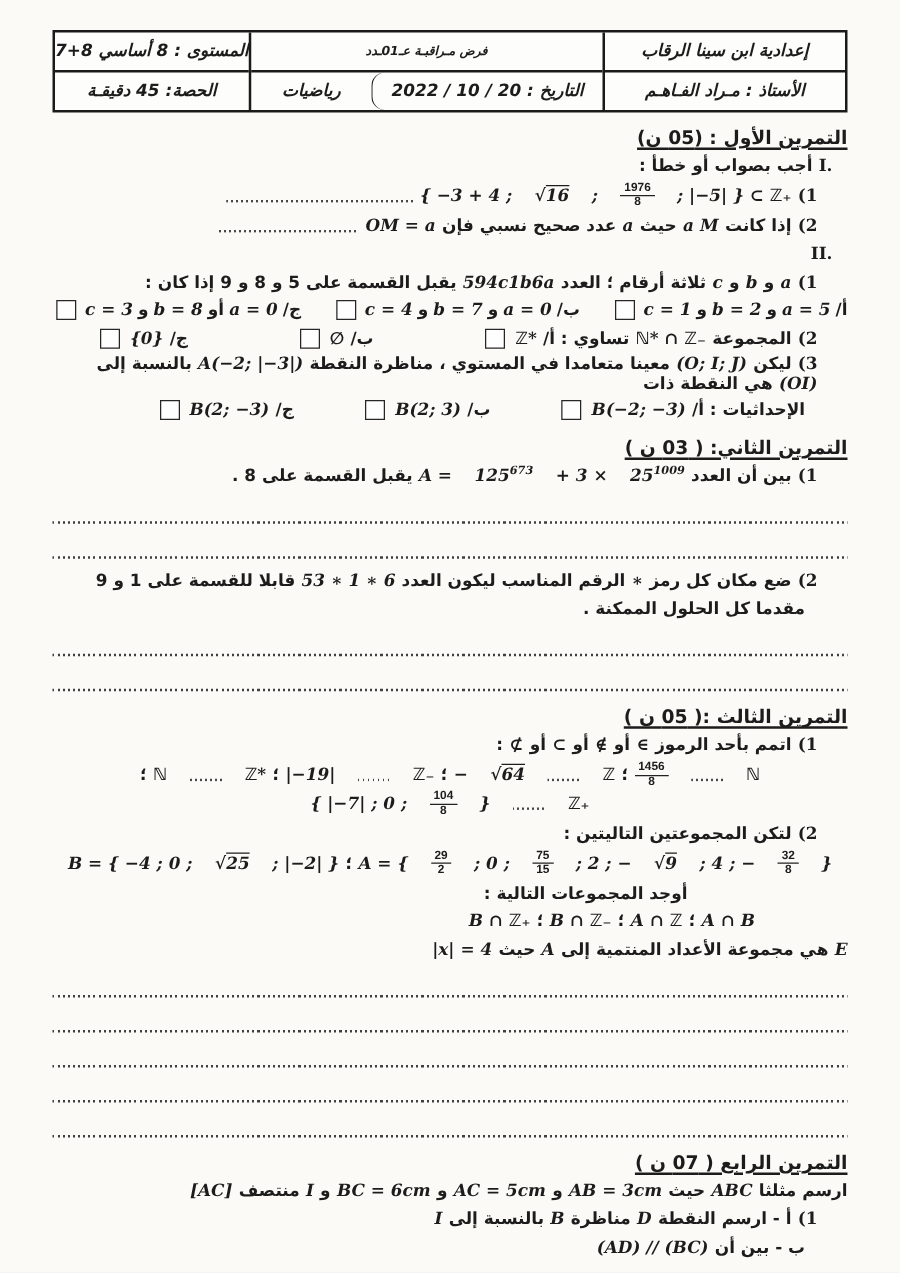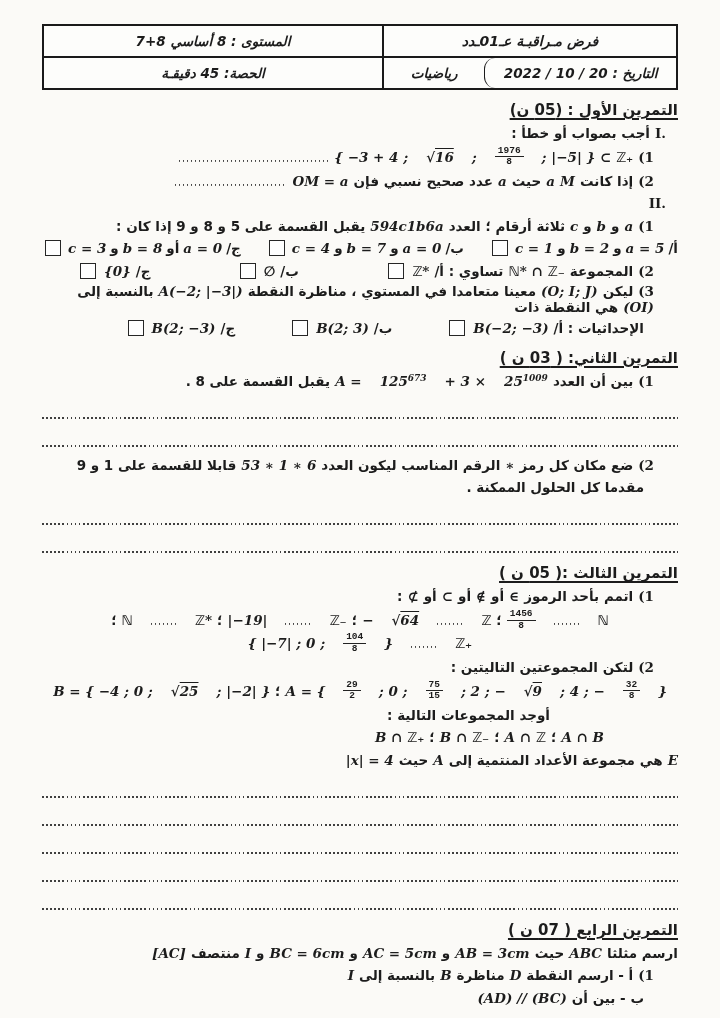--- a/index.html
+++ b/index.html
@@ -7,36 +7,36 @@
   .page{position:relative;width:720px;height:1018px;background:#fbfaf7;overflow:hidden;color:#1c1c1c;direction:rtl;}
 
   
   .hdr{display:flex;direction:rtl;margin:24px 42px 8px;border:2.2px solid #1a1a1a;background:#fdfdfb;}
   .hc{display:flex;flex-direction:column;font-style:italic;}
   .hc.school{width:200px;border-left:2.2px solid #1a1a1a;}
   .hc.exam{width:292px;border-left:2.2px solid #1a1a1a;}
   .hc.meta{flex:1;}
   .hrow{height:30px;display:flex;align-items:center;justify-content:center;font-weight:bold;font-size:13.5px;white-space:nowrap;}
   .hrow + .hrow{border-top:2.2px solid #1a1a1a;}
-  .hrow.big{font-size:14px;}
+  .hrow.big{font-size:10px;}
   .split{display:flex;direction:rtl;padding:0;}
   .split .date{flex:1.9;display:flex;align-items:center;justify-content:center;border-left:1.8px solid #1a1a1a;height:100%;border-radius:11px;}
   .split .subj{flex:1;display:flex;align-items:center;justify-content:center;height:100%;}
 
   
   .content{padding:0 42px;}
   .line{display:flex;direction:rtl;align-items:center;flex-wrap:wrap;column-gap:5px;margin:2.5px 0;min-height:20px;font-size:13.5px;}
   .line.title{margin-top:10px;margin-bottom:3px;}
   .title .ar{font-size:15px;text-decoration:underline;text-underline-offset:3px;text-decoration-thickness:1.6px;}
   .ar{font-weight:bold;font-family:"DejaVu Sans",sans-serif;}
   .m{direction:ltr;unicode-bidi:isolate;font-family:"DejaVu Serif","DejaVu Sans",serif;font-weight:bold;font-style:italic;white-space:nowrap;}
   .m.up{font-style:normal;}
   .mrow{display:inline-flex;direction:ltr;align-items:center;column-gap:18px;unicode-bidi:isolate;}
   .grp{display:inline-flex;direction:rtl;align-items:center;column-gap:4px;}
-  .frac{display:inline-flex;flex-direction:column;align-items:center;direction:ltr;font-family:Liberation Mono, monospace;font-weight:bold;font-style:normal;font-size:9.5px;line-height:1.15;}
+  .frac{display:inline-flex;flex-direction:column;align-items:center;direction:ltr;font-family:Liberation Sans, sans-serif;font-weight:bold;font-style:normal;font-size:9.5px;line-height:1.15;}
   .fn{border-bottom:1.3px solid #222;padding:0 3px;}
   .ov{text-decoration:overline;}
   sup{font-size:9px;line-height:1;}
   .box{width:14px;height:14px;border:1.6px solid #262626;background:#fefefe;flex:none;margin:0 3px;}
   .fill{flex:1;}
   .dotseg{display:inline-block;height:12px;background-image:repeating-linear-gradient(90deg,#474747 0 1.5px,transparent 1.5px 4px);background-size:100% 1.9px;background-position:0 88%;background-repeat:no-repeat;}
   .dotline{height:13px;margin:8px 0;background-image:repeating-linear-gradient(90deg,#3f3f3f 0 1.6px,transparent 1.6px 4.1px);background-size:100% 2px;background-position:0 100%;background-repeat:no-repeat;}
   .ind-sm{padding-right:12px;}
   .ind1{padding-right:24px;}
   .ind2{padding-right:34px;}
@@ -44,20 +44,24 @@
   .indlg{padding-right:128px;}
   .center{justify-content:center;}
   .between{justify-content:space-between;}
 </style>
 </head>
 <body>
 
 <div class="page">
 
   <div class="hdr">
+    <div class="hc school">
+      <div class="hrow">إعدادية ابن سينا الرقاب</div>
+      <div class="hrow">الأستاذ : مـراد الفـاهـم</div>
+    </div>
     <div class="hc exam">
       <div class="hrow big">فرض مـراقبـة عـ01ـدد</div>
       <div class="hrow split">
         <div class="date">التاريخ : 20 / 10 / 2022</div>
         <div class="subj">رياضيات</div>
       </div>
     </div>
     <div class="hc meta">
       <div class="hrow">المستوى : 8 أساسي 8+7</div>
       <div class="hrow">الحصة: 45 دقيقـة</div>

